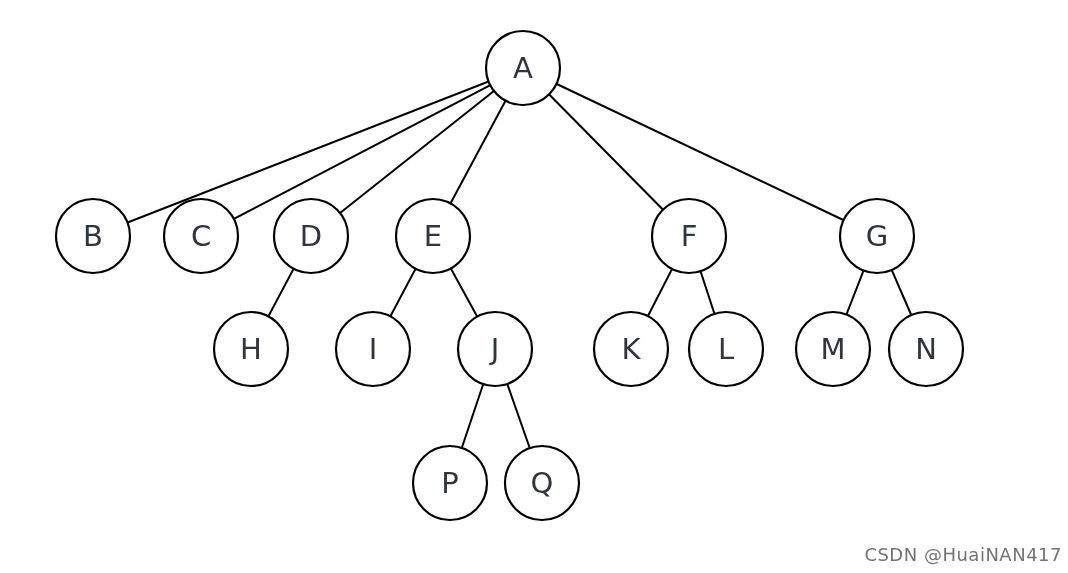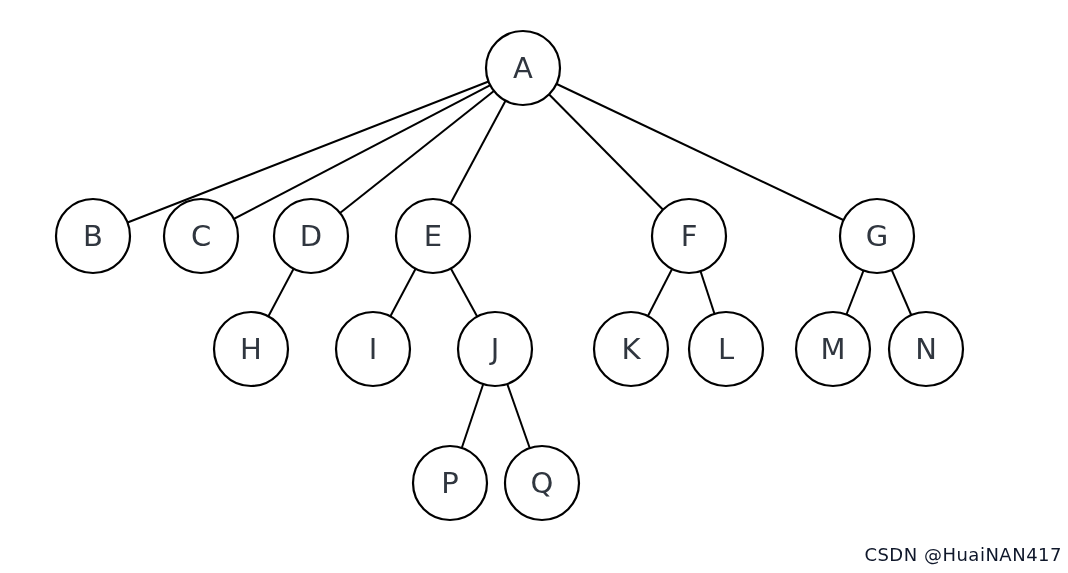--- a/index.html
+++ b/index.html
@@ -126,14 +126,14 @@
       </g>
       <g>
         <circle cx="450" cy="483" r="37" class="node-circle" fill="#ffffff" stroke="#000000"></circle>
         <text x="450" y="493.44" class="node-label" fill="#30363f">P</text>
       </g>
       <g>
         <circle cx="542" cy="483" r="37" class="node-circle" fill="#ffffff" stroke="#000000"></circle>
         <text x="542" y="493.44" class="node-label" fill="#30363f">Q</text>
       </g>
     </svg>
-  <div class="watermark" style="color: #0f172a;">CSDN @HuaiNAN417</div>
+  <div class="watermark" style="color: #737373;">CSDN @HuaiNAN417</div>
 </div>
 
 </body></html>

